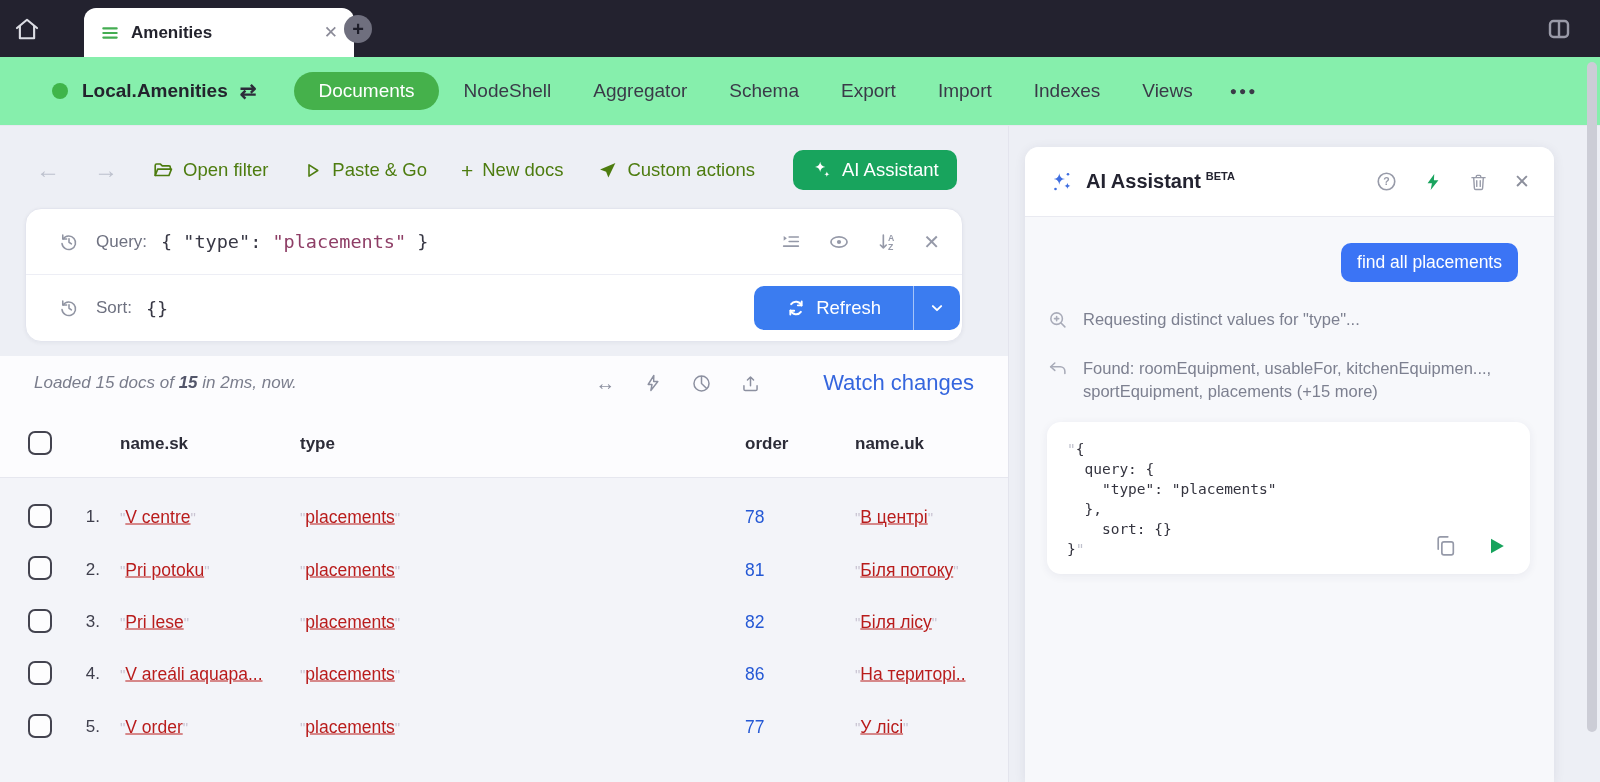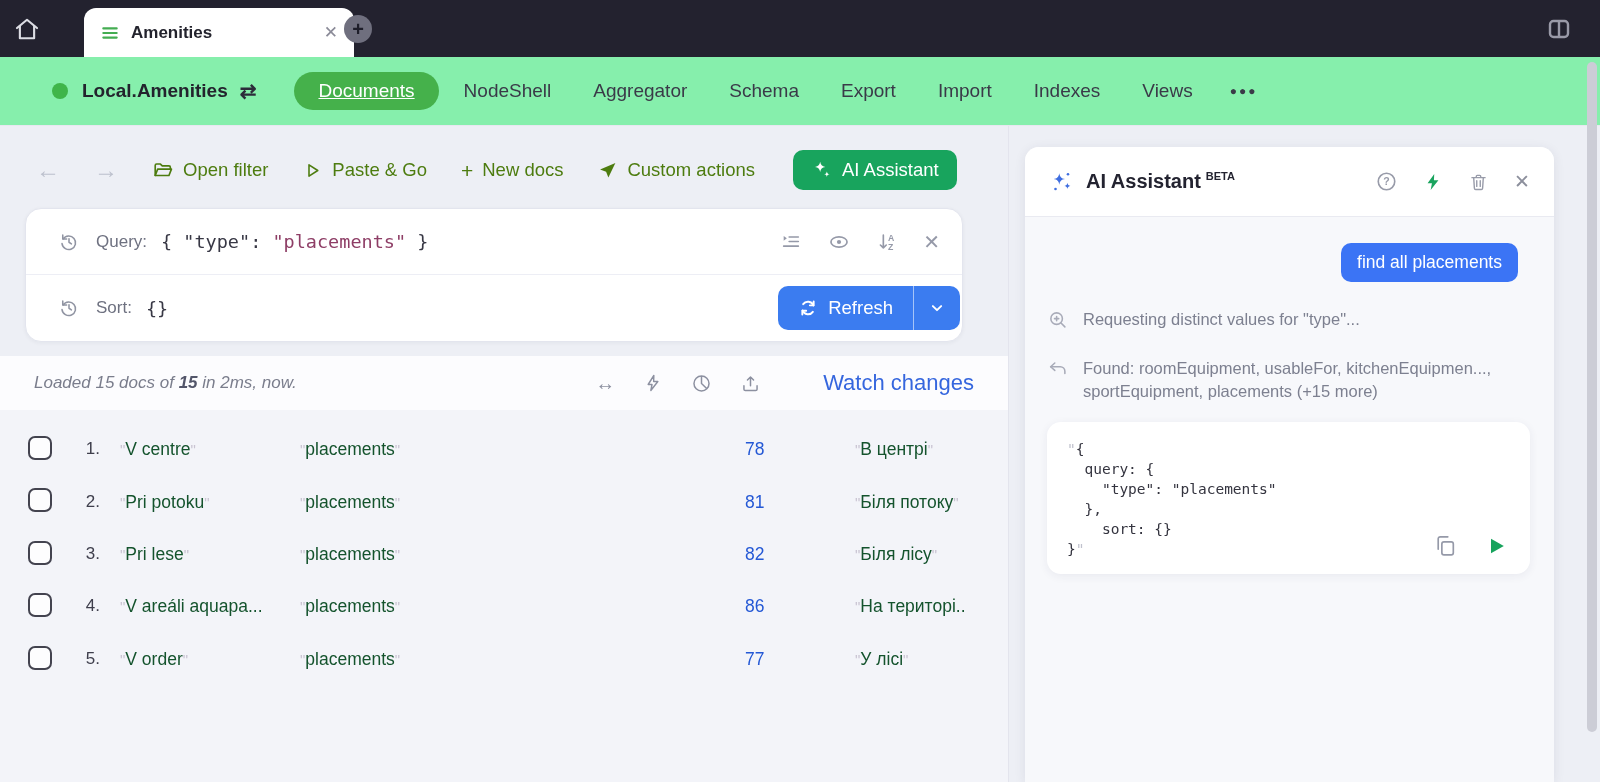--- a/index.html
+++ b/index.html
@@ -20,21 +20,21 @@
   .split-btn { position:absolute; right:28px; top:17px; color:#9a9aa8; }
 
   
   .connbar { height:69px; background:#86efac; display:flex; align-items:center; padding-left:52px;
              border-bottom:1px solid #e7e8f0; }
   .conn-dot { width:16px; height:16px; border-radius:50%; background:#3fb54a; margin-right:14px; flex:none; }
   .conn-name { font-size:19px; font-weight:600; color:#23232d; }
   .swap { font-size:20px; color:#2c2c3a; margin-left:12px; font-weight:bold; }
   .nav { margin-left:38px; display:flex; align-items:center; }
   .nav-item { font-size:19px; color:#3a3a48; padding:9px 21px; white-space:nowrap; }
-  .nav-item.active { background:#45b14b; color:#fff; border-radius:20px; padding:8px 24px; margin-right:4px;text-decoration:underline; }
+  .nav-item.active { background:#45b14b; color:#fff; border-radius:20px; padding:8px 24px; margin-right:4px; }
   .nav-more { font-size:12px; letter-spacing:2px; color:#3a3a48; padding:9px 16px; font-weight:bold; }
 
   
   .content { display:flex; height:656px; }
   .main { width:1008px; flex:none; display:flex; flex-direction:column; position:relative; }
 
   .toolbar { display:flex; align-items:center; padding:22px 0 0 36px; height:66px; gap:34px; }
   .nav-arrow { font-size:24px; color:#bdc1cd; line-height:1; }
   .tb-link { display:flex; align-items:center; gap:9px; color:#4d7c0f; font-size:18.5px; white-space:nowrap; }
   .tb-link .gl { font-size:21px; line-height:1; }
@@ -47,21 +47,21 @@
   .qrow { height:66px; display:flex; align-items:center; padding:0 22px 0 32px; }
   .qrow.first { border-bottom:1px solid #edeef5; }
   .hist { color:#9094a2; flex:none; }
   .q-label { font-size:17px; color:#6e7180; margin:0 14px 0 16px; }
   .q-code { font-family:"DejaVu Sans Mono", monospace; font-size:18.5px; color:#383845; white-space:pre; }
   .q-code .val { color:#8e3e66; }
   .q-icons { margin-left:auto; display:flex; align-items:center; gap:25px; color:#9599a8; }
   .q-clear { font-size:20px; color:#9599a8; }
   .refresh-btn { margin-left:auto; display:flex; align-items:stretch; background:#3b7cf0; color:#fff;
                  border-radius:10px; overflow:hidden; height:44px; margin-right:-8px; }
-  .refresh-main { display:flex; align-items:center; gap:10px; padding:0 20px; font-size:18.5px;
+  .refresh-main { display:flex; align-items:center; gap:10px; padding:0 32px; font-size:18.5px;
                   border-right:1px solid rgba(255,255,255,.55); }
   .refresh-caret { width:46px; display:flex; align-items:center; justify-content:center; }
 
   .statusband { margin-top:14px; background:#fcfcfe; }
   .statusrow { height:54px; display:flex; align-items:center; padding:0 34px; }
   .status-text { font-style:italic; font-size:17px; color:#7a7d8c; }
   .status-text b { color:#53566a; }
   .status-icons { margin-left:auto; display:flex; align-items:center; gap:28px; color:#8c90a0; }
   .g-arrows { font-size:20px; line-height:1; }
   .watch { color:#3566de; font-size:22px; margin-left:34px; white-space:nowrap; }
@@ -72,21 +72,21 @@
   .tbody { background:#f3f4f9; flex:1; padding-top:13px; overflow:hidden; }
   .trow { height:52.4px; position:relative; }
   .cbox { width:24px; height:24px; border:2px solid #43434f; border-radius:7px; background:#fdfdfe; }
   .trow .cbox { position:absolute; left:28px; top:13px; }
   .rnum { position:absolute; left:62px; width:38px; text-align:right; top:50%; transform:translateY(-50%);
           font-size:17px; color:#3e3e4c; }
   .cell { position:absolute; top:50%; transform:translateY(-50%); font-size:17.5px; white-space:nowrap; }
   .c-sk { left:120px; } .c-type { left:300px; }
   .c-order { left:745px; color:#2458d5; }
   .c-uk { left:855px; }
-  .sval { color:#14532d; }
+  .sval { color:#b91c1c;text-decoration:underline; }
   .q { color:#c9c3d2; font-size:15px; }
 
   
   .side { flex:1; background:#edeff5; border-left:1px solid #e3e4ed; padding:21px 46px 0 16px; }
   .panel { background:#f7f8fb; border-radius:14px 14px 0 0; height:100%;
            box-shadow:0 2px 12px rgba(40,40,80,.09); display:flex; flex-direction:column; overflow:hidden; }
   .panel-header { background:#fff; height:70px; flex:none; display:flex; align-items:center;
                   padding:0 24px; border-bottom:1px solid #e9eaf1; }
   .sparkle-blue { color:#3f6ee0; margin-right:11px; }
   .panel-title { font-size:20px; font-weight:bold; color:#232330; }
@@ -257,20 +257,27 @@
           <svg width="21" height="21" viewBox="0 0 24 24" fill="none" stroke="currentColor" stroke-width="1.7">
             <circle cx="12" cy="12" r="8.6"></circle>
               <path d="M12 3.4 V12 L18.2 18"></path>
           </svg>
           <svg width="21" height="21" viewBox="0 0 24 24" fill="none" stroke="currentColor" stroke-width="1.7" stroke-linecap="round" stroke-linejoin="round">
             <path d="M12 14.5 V4.5 M12 4.5 l-3.5 3.5 M12 4.5 l3.5 3.5"></path>
             <path d="M4.5 14.5 v4 a1.6 1.6 0 0 0 1.6 1.6 h11.8 a1.6 1.6 0 0 0 1.6 -1.6 v-4"></path>
           </svg>
           <span class="watch">Watch changes</span>
         </span>
+      </div>
+      <div class="headerrow">
+        <span class="cbox hcheck"></span>
+        <span class="hlabel" style="left:120px;">name.sk</span>
+        <span class="hlabel" style="left:300px;">type</span>
+        <span class="hlabel" style="left:745px;">order</span>
+        <span class="hlabel" style="left:855px;">name.uk</span>
       </div>
     </div>
 
     <div class="tbody">
 
       <div class="trow">
         <span class="cbox"></span>
         <span class="rnum">1.</span>
         <span class="cell c-sk"><span class="q">"</span><span class="sval">V centre</span><span class="q">"</span></span>
         <span class="cell c-type"><span class="q">"</span><span class="sval">placements</span><span class="q">"</span></span>

